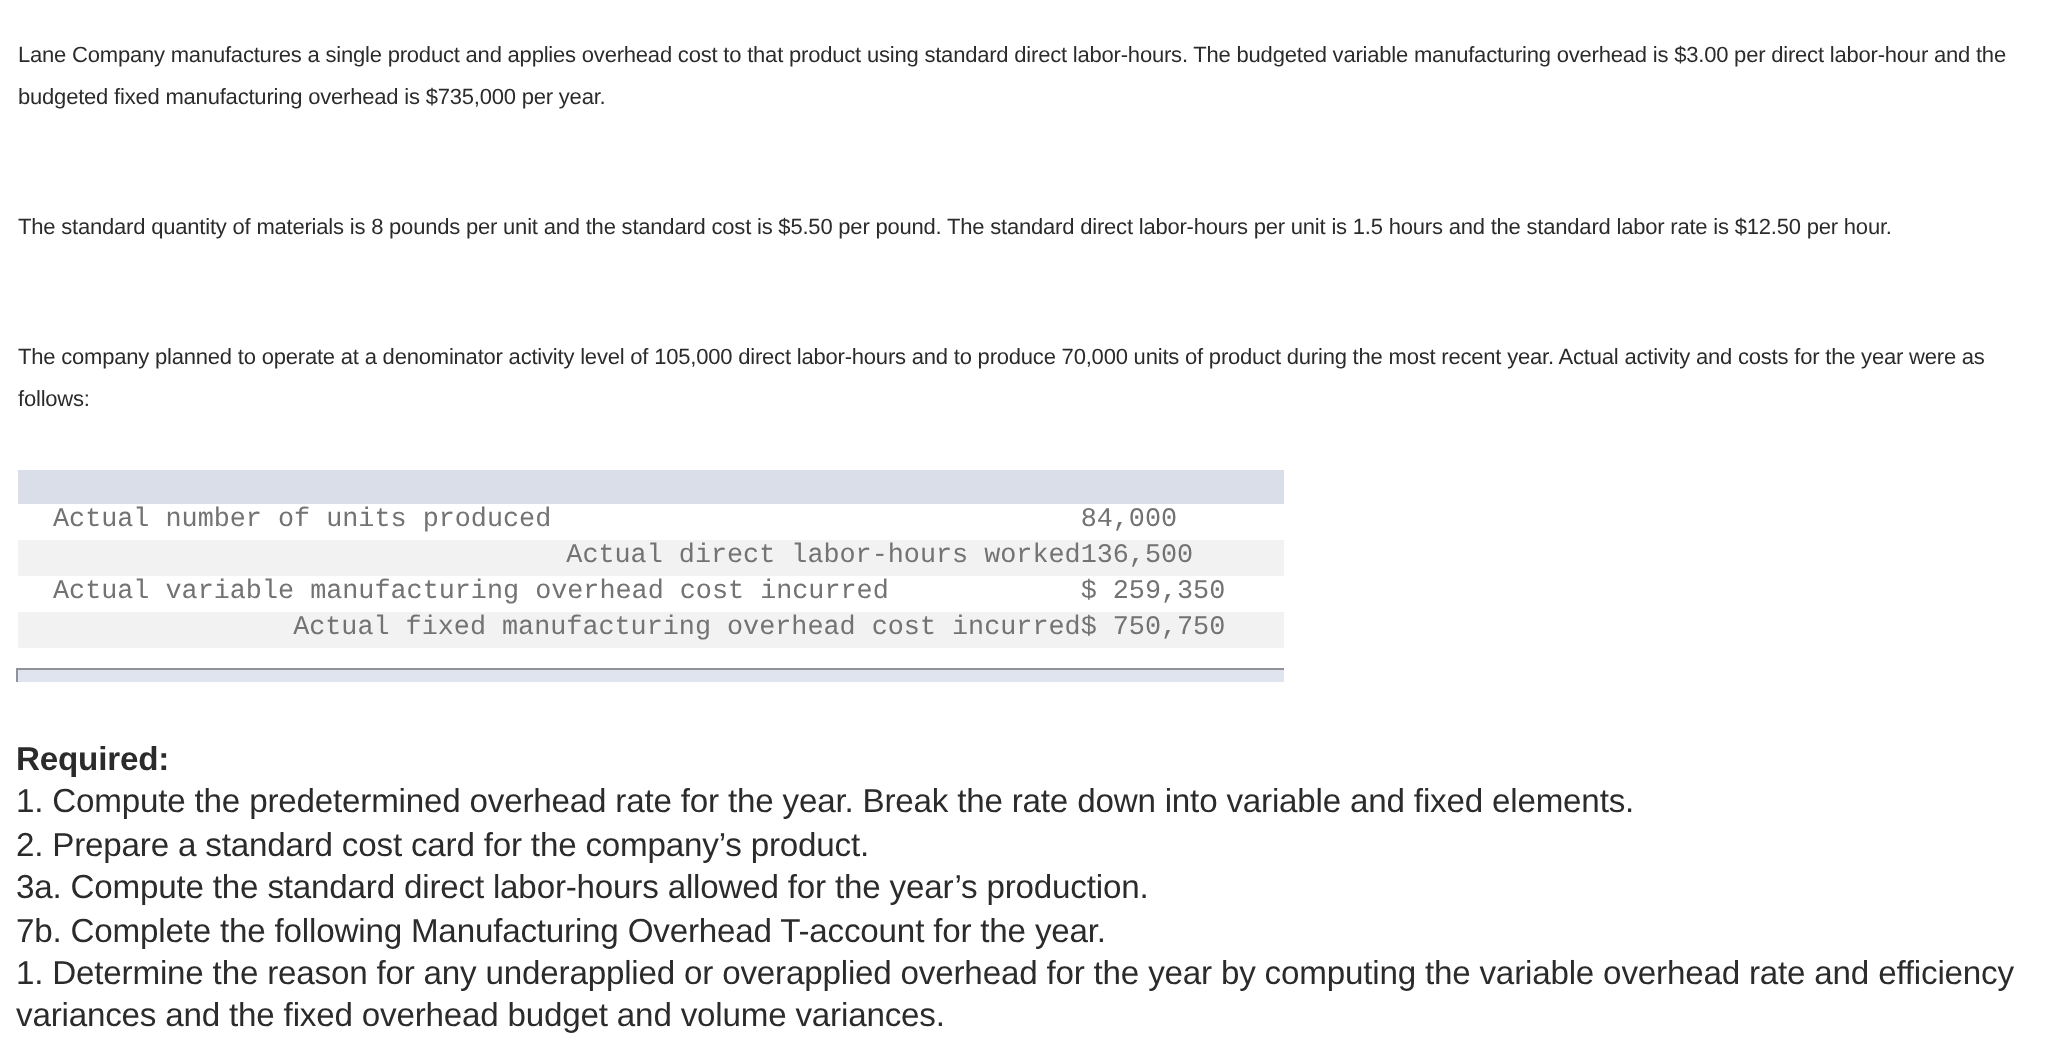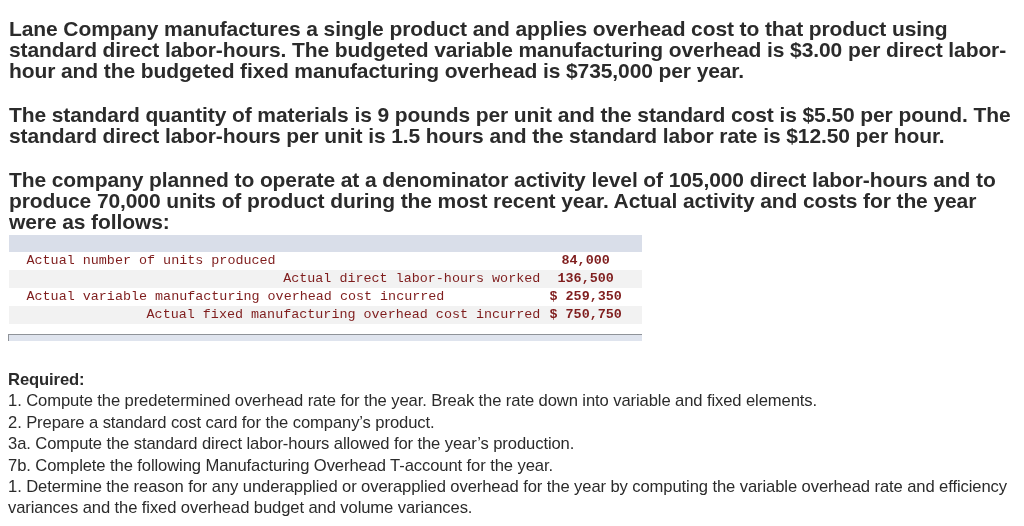--- a/index.html
+++ b/index.html
@@ -12,54 +12,53 @@
       height: 526px;
       overflow: hidden;
       position: relative;
       font-family: "Liberation Sans", "DejaVu Sans", sans-serif;
       color: #2b2b2b;
     }
     .para {
       position: absolute;
       left: 9px;
       width: 1005px;
-      font-size: 21px;
+      font-size: 11px;
       line-height: 21px;
       margin: 0;
       letter-spacing: -0.1px;
-      font-weight: bold;
     }
     #p1 { top: 18px; }
     #p2 { top: 104px; }
     #p3 { top: 169px; }
 
     .data-table {
       position: absolute;
       left: 8px;
       top: 235px;
       width: 634px;
       border-collapse: collapse;
       font-family: "Liberation Mono", "DejaVu Sans Mono", monospace;
       font-size: 13.4px;
-      color: #7f1d1d;
+      color: #737373;
     }
     .data-table .head-band td {
       height: 17px;
       background: #d9dee9;
       padding: 0;
     }
     .data-table .row td {
       height: 18px;
       padding: 0;
       line-height: 18px;
       white-space: pre;
     }
     .data-table .row.shade td { background: #f2f2f2; text-align: right; }
     .data-table .row td.label { padding-left: 18px; }
-    .data-table .row td.value { text-align: center; padding-right: 11px; font-weight: bold; }
+    .data-table .row td.value { text-align: left; padding-right: 11px; }
     .data-table .spacer td { height: 10px; padding: 0; }
     .data-table .foot-band td {
       height: 6px;
       padding: 0;
       background: #dfe4ee;
       border-top: 1px solid #8f9399;
       border-left: 1px solid #8f9399;
     }
 
     .required {
@@ -71,21 +70,21 @@
       line-height: 21.4px;
       letter-spacing: -0.1px;
     }
     .required .req-title { font-weight: bold; }
     .required .req-item { display: block; }
   </style>
 </head>
 <body>
 
 <p id="p1" class="para">Lane Company manufactures a single product and applies overhead cost to that product using standard direct labor-hours. The budgeted variable manufacturing overhead is $3.00 per direct labor-hour and the budgeted fixed manufacturing overhead is $735,000 per year.</p>
-<p id="p2" class="para">The standard quantity of materials is 9 pounds per unit and the standard cost is $5.50 per pound. The standard direct labor-hours per unit is 1.5 hours and the standard labor rate is $12.50 per hour.</p>
+<p id="p2" class="para">The standard quantity of materials is 8 pounds per unit and the standard cost is $5.50 per pound. The standard direct labor-hours per unit is 1.5 hours and the standard labor rate is $12.50 per hour.</p>
 <p id="p3" class="para">The company planned to operate at a denominator activity level of 105,000 direct labor-hours and to produce 70,000 units of product during the most recent year. Actual activity and costs for the year were as follows:</p>
 
 <table class="data-table">
   <tbody>
     <tr class="head-band">
         <td colspan="2"></td>
       </tr>
     <tr class="row">
       <td class="label">Actual number of units produced</td>
       <td class="value">84,000</td>

